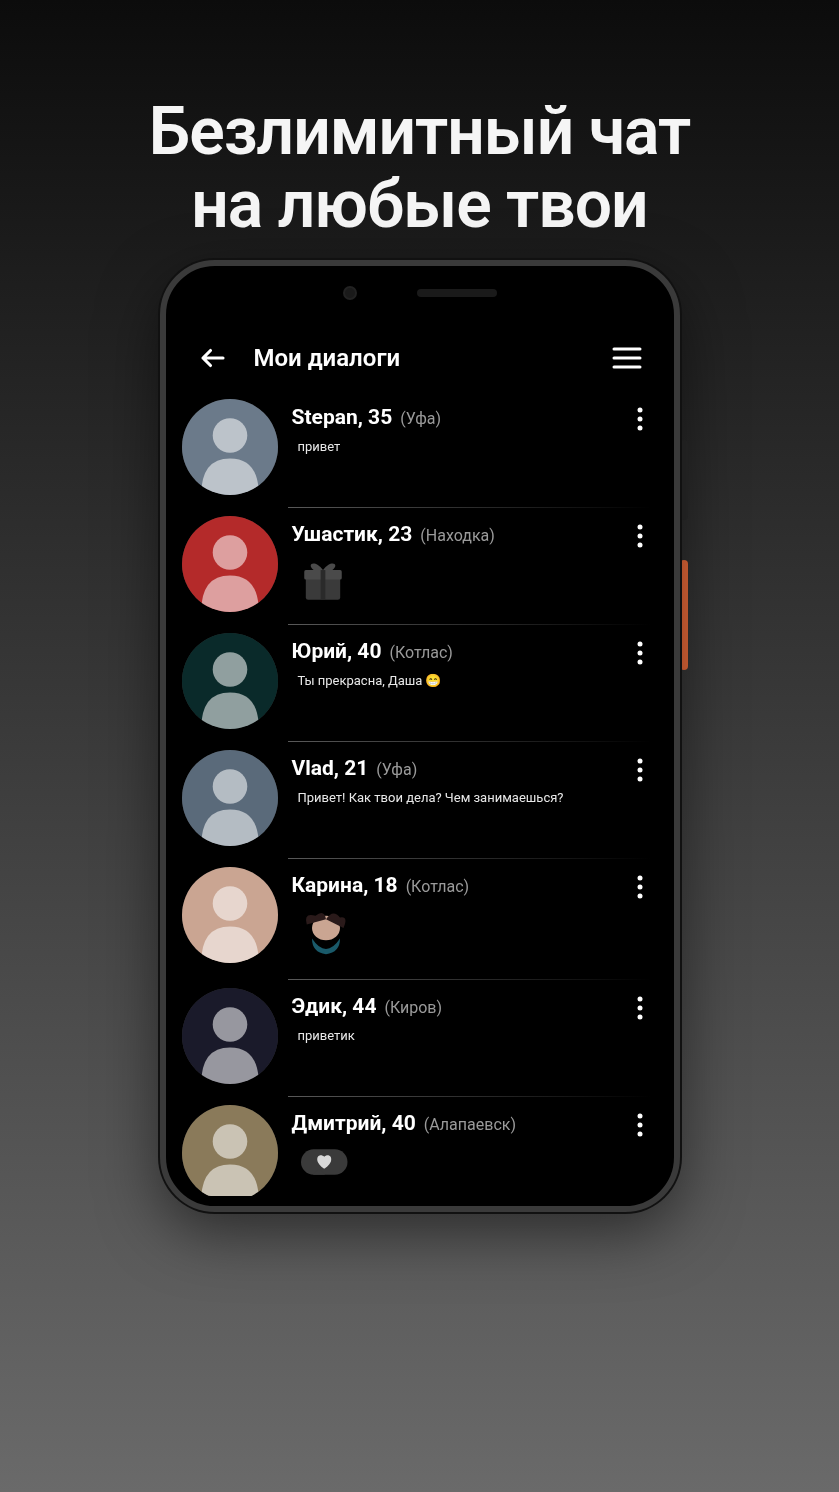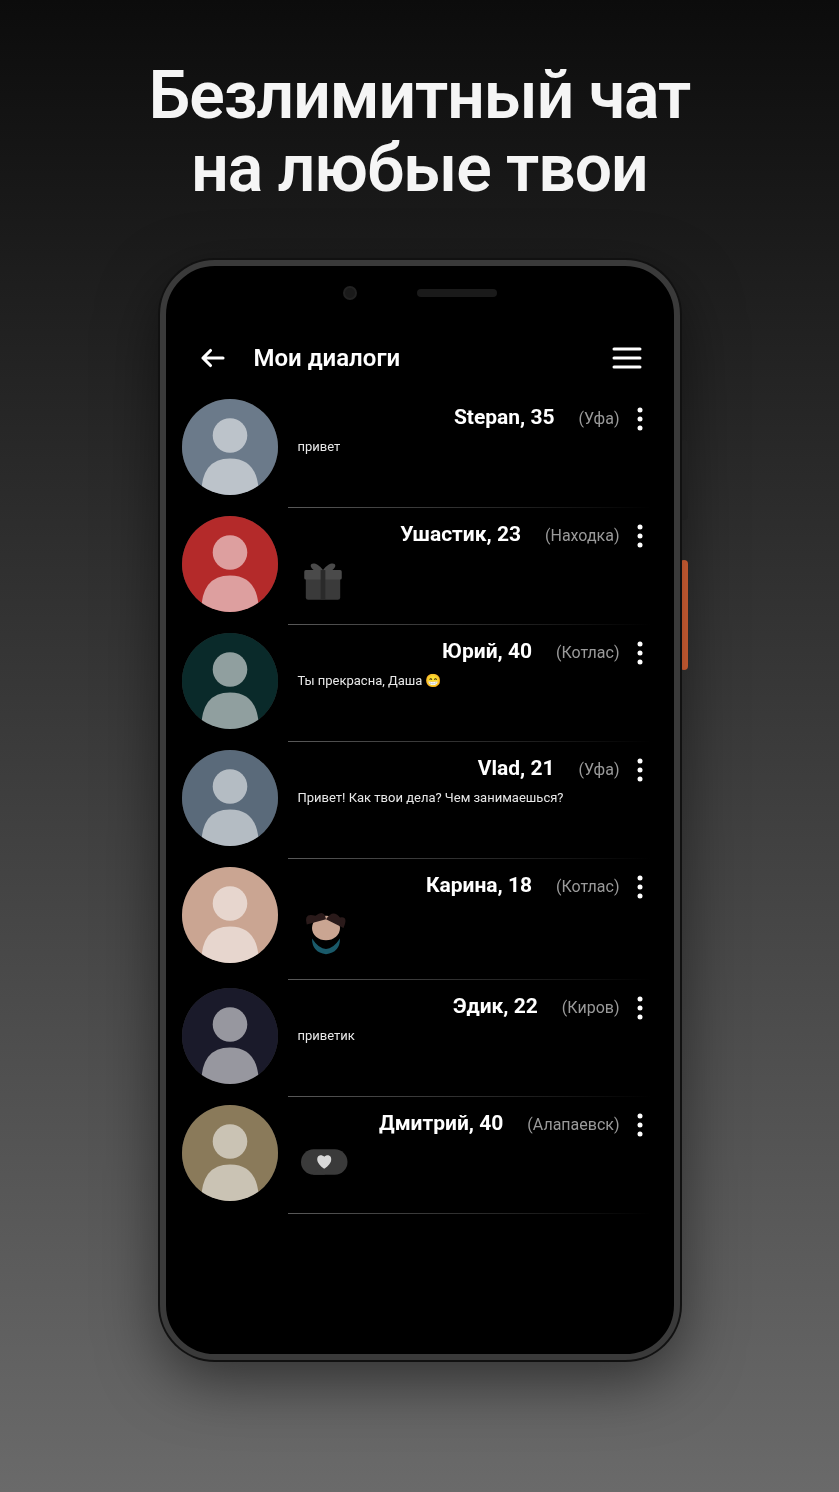--- a/index.html
+++ b/index.html
@@ -11,29 +11,30 @@
     color: #fff;
   }
   .promo-title {
     text-align: center;
     font-size: 66px;
     font-weight: 600;
     line-height: 1.1;
     letter-spacing: -1px;
     padding: 60px 20px 0 20px;
     color: #f5f5f5;
+    margin-top: 36px;
   }
   
   .phone {
     position: absolute;
     left: 50%;
     transform: translateX(-50%);
     top: 260px;
     width: 520px;
-    height: 1100px;
+    height: 952px;
     background: #000;
     border-radius: 55px;
     border: 6px solid #3a3a3a;
     box-shadow: 0 0 0 2px #111, 0 20px 60px rgba(0,0,0,.5);
     overflow: hidden;
   }
   .power-btn {
     position: absolute;
     right: -12px;
     top: 300px;
@@ -105,21 +106,21 @@
     display:flex;align-items:center;justify-content:center;
     overflow:hidden;
   }
   .avatar svg { width:100%;height:100%; }
   .dialog-body {
     flex:1;
     padding-left:14px;
     padding-top:6px;
     min-width:0;
   }
-  .name-line { display:flex;align-items:baseline;gap:24px;flex-wrap:wrap;justify-content:flex-end; }
+  .name-line { display:flex;align-items:baseline;gap:8px;flex-wrap:wrap; }
   .name { font-size:21px;font-weight:700;color:#fff; }
   .city { font-size:16px;color:#9a9a9a; }
   .msg {
     font-size:13px;
     color:#e8e8e8;
     padding:10px 8px 0 6px;
     line-height:1.25;
     word-wrap:break-word;
   }
   .msg .gift-icon, .msg .sticker-icon, .msg .heart-bubble {
@@ -310,21 +311,21 @@
         <div class="dialog-row">
     <div class="avatar">
             <svg viewBox="0 0 100 100">
               <rect width="100" height="100" fill="#1a1a2a"></rect>
               <circle cx="50" cy="38" r="18" fill="rgba(255,255,255,.55)"></circle>
               <path d="M20 100 Q20 62 50 62 Q80 62 80 100 Z" fill="rgba(255,255,255,.55)"></path>
             </svg>
           </div>
     <div class="dialog-body">
       <div class="name-line">
-        <span class="name">Эдик, 22</span>
+        <span class="name">Эдик, 44</span>
         <span class="city">(Киров)</span>
       </div>
       <div class="msg"><span>приветик</span></div>
     </div>
     <div class="more-dots">
       <svg viewBox="0 0 6 24">
               <circle cx="3" cy="3" r="2.5"></circle>
               <circle cx="3" cy="12" r="2.5"></circle>
               <circle cx="3" cy="21" r="2.5"></circle>
             </svg>

